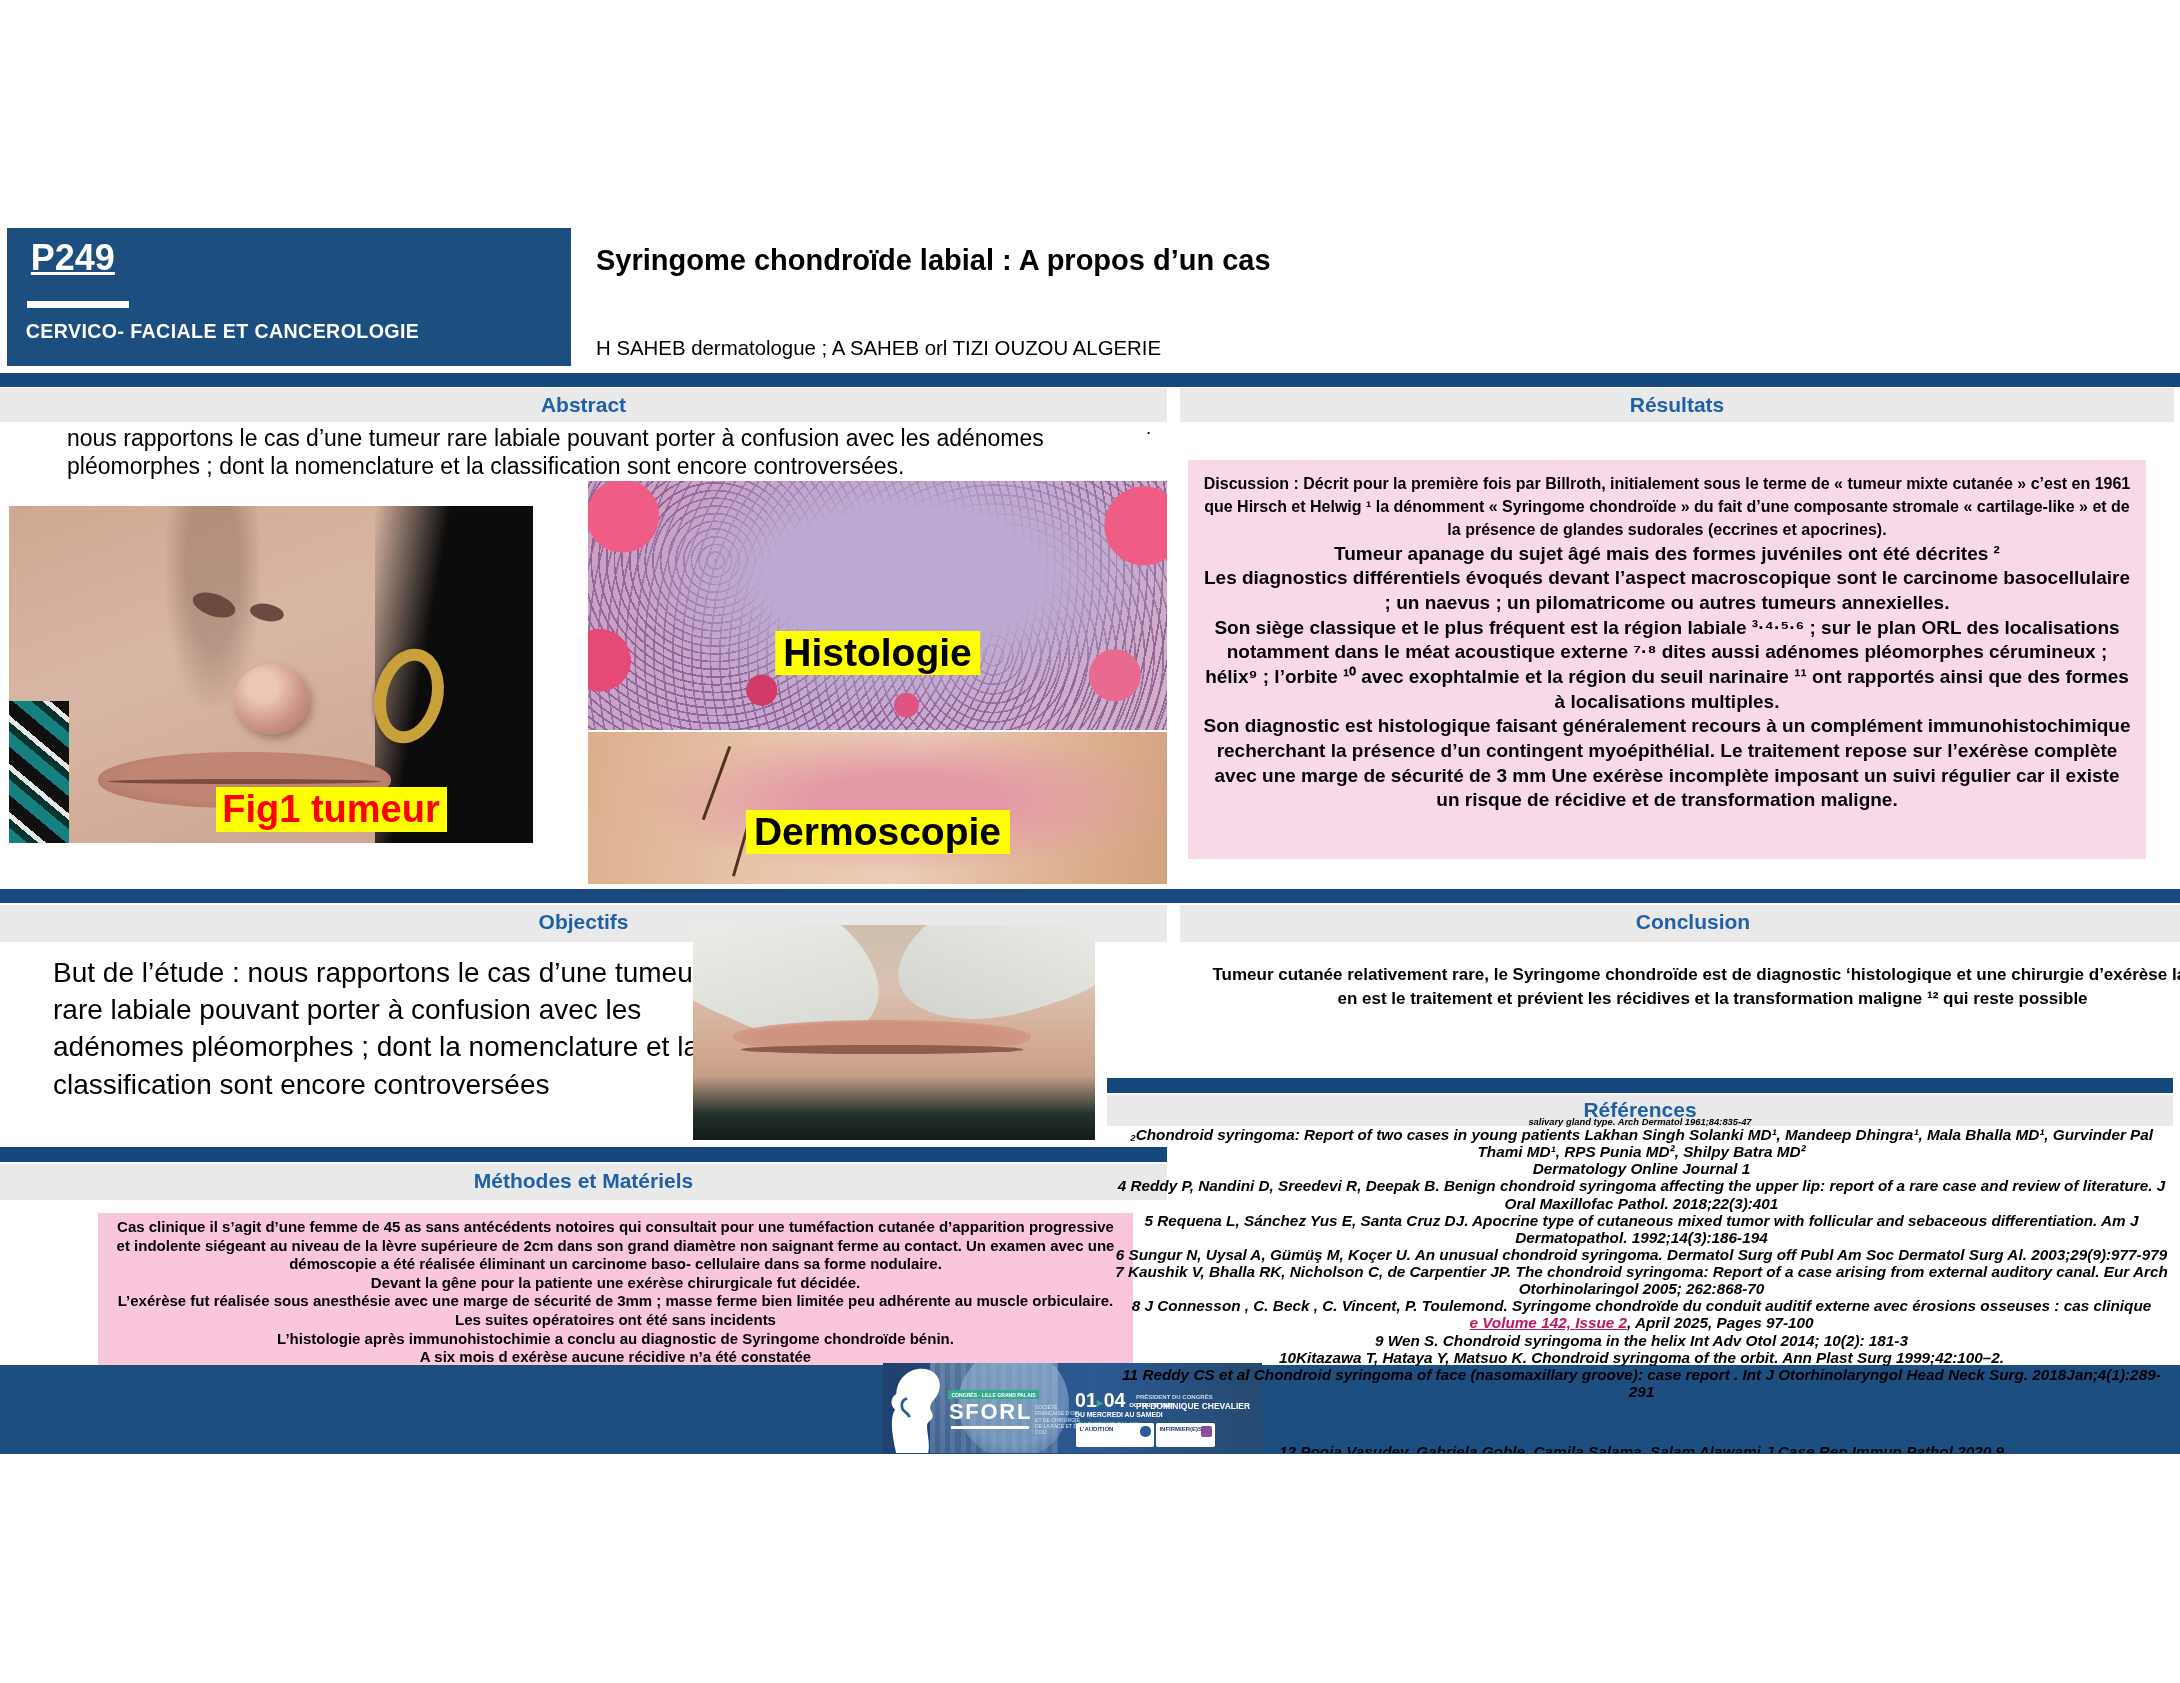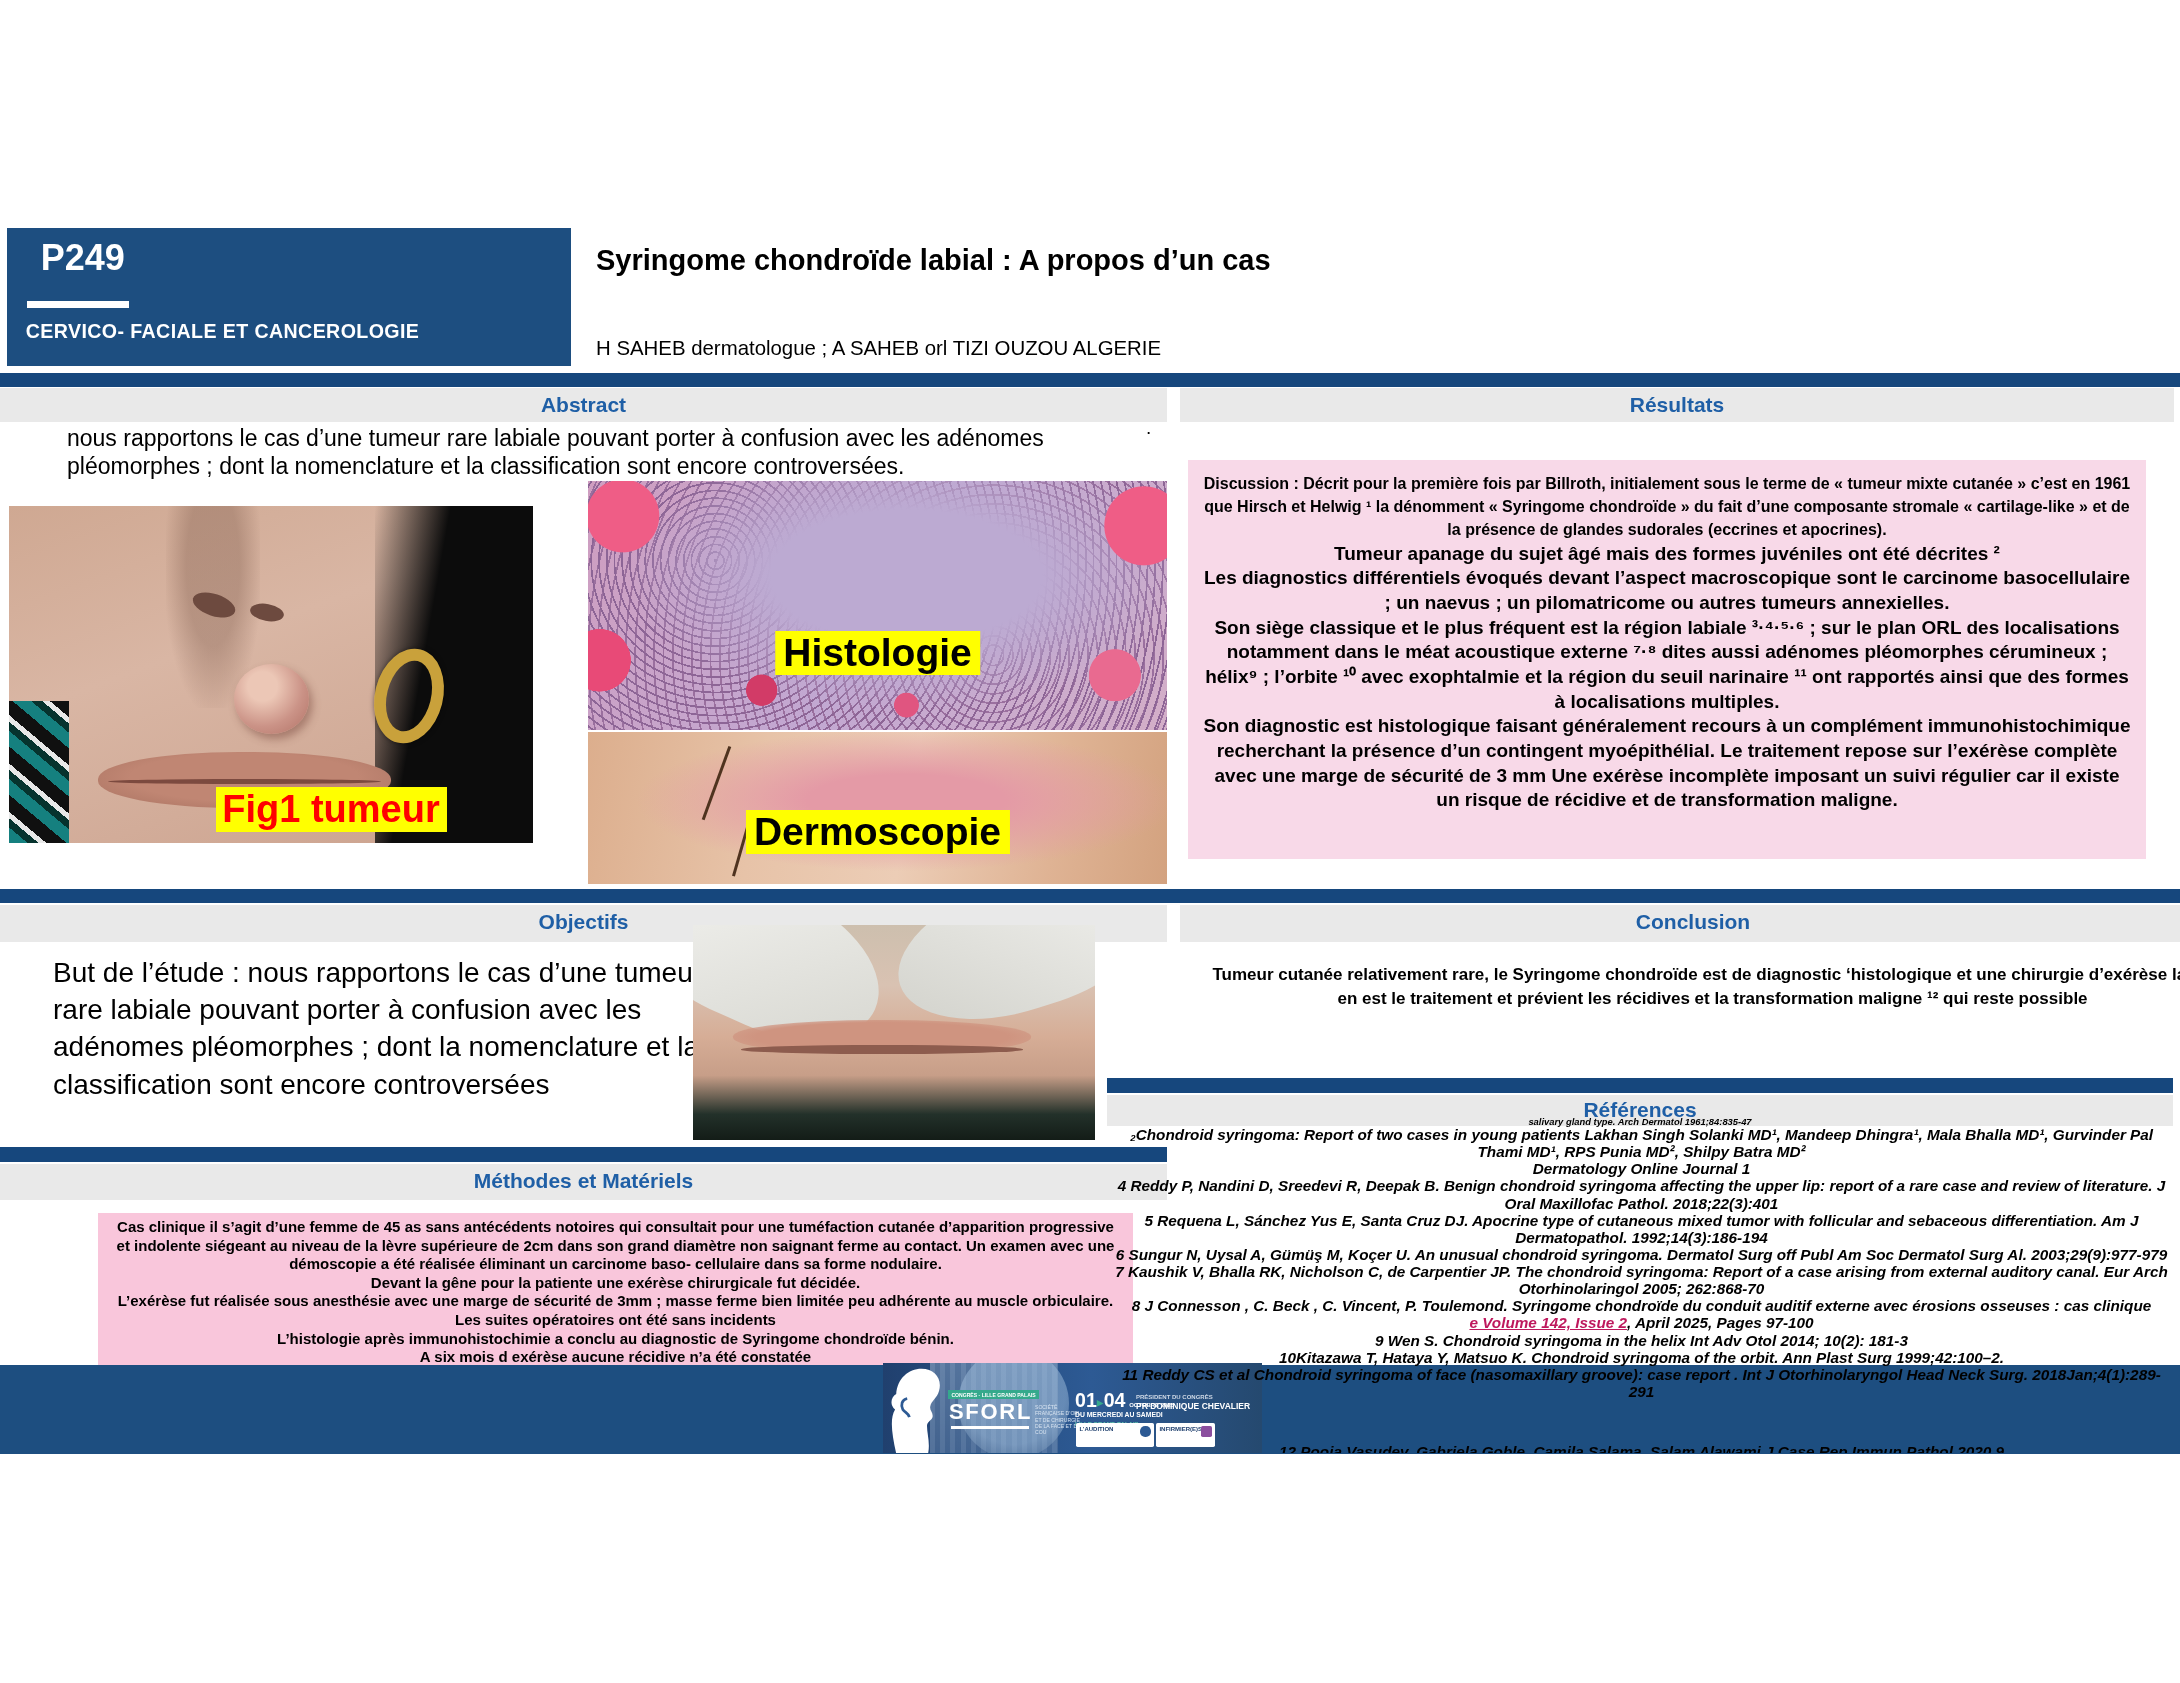--- a/index.html
+++ b/index.html
@@ -2,21 +2,21 @@
 <html style="font-size:13.6px"><head>
 <meta charset="utf-8">
 <style>
   html,body{margin:0;padding:0;background:#ffffff;}
   .page{position:relative;width:2181px;height:1683px;background:#ffffff;overflow:hidden;
         font-family:"Liberation Sans", sans-serif;color:#000;}
   .abs{position:absolute;}
 
   
   .id-box{left:6.8px;top:228px;width:564px;height:138px;background:#1D4E80;}
-  .poster-id{left:34px;top:8.5px;color:#fff;font-size:36px;font-weight:bold;}
+  .poster-id{left:24px;top:8.5px;color:#fff;font-size:36px;font-weight:bold;text-decoration:underline;}
   .id-underline{left:20.4px;top:73px;width:102px;height:6.8px;background:#fff;}
   .category{left:19px;top:92px;color:#fff;font-size:19.6px;font-weight:bold;letter-spacing:0.4px;}
   .title{left:596px;top:244px;font-size:29px;font-weight:bold;}
   .authors{left:596px;top:337px;font-size:20.4px;}
 
   
   .bar{background:#16477D;}
   .bar1{left:0;top:373px;width:2181px;height:13.6px;}
   .bar2{left:0;top:889px;width:2181px;height:13.6px;}
   .bar3{left:0;top:1147px;width:1167px;height:14.5px;}

